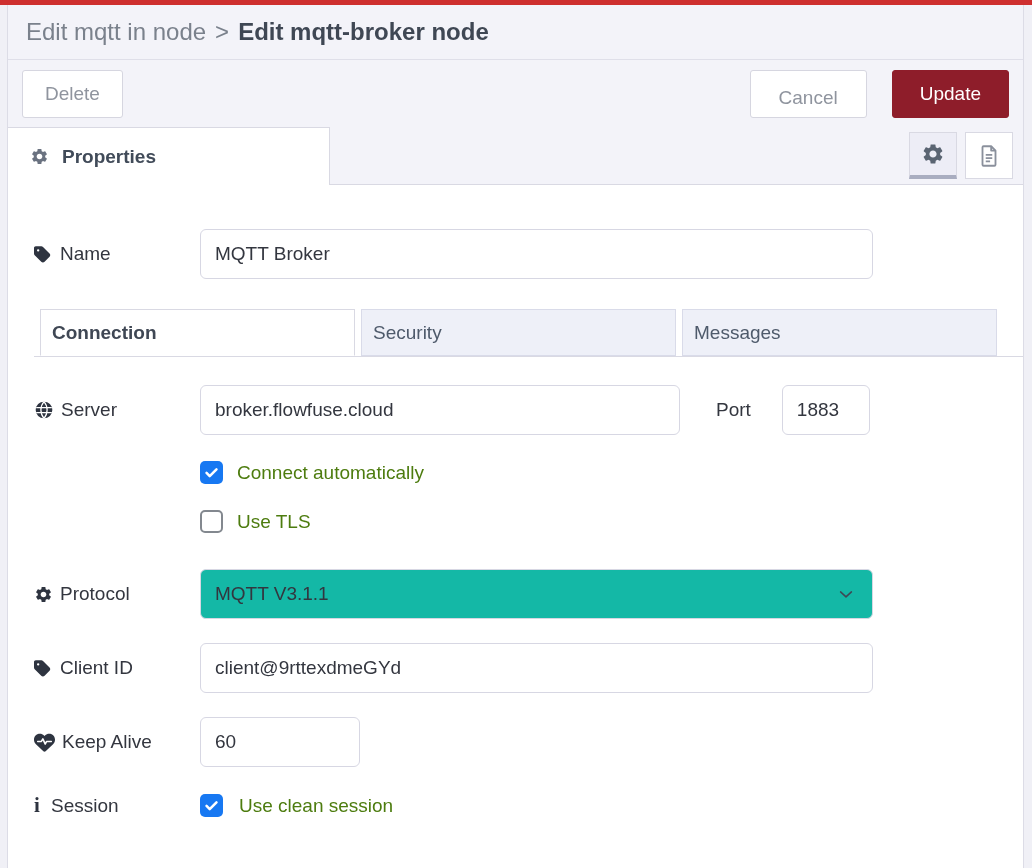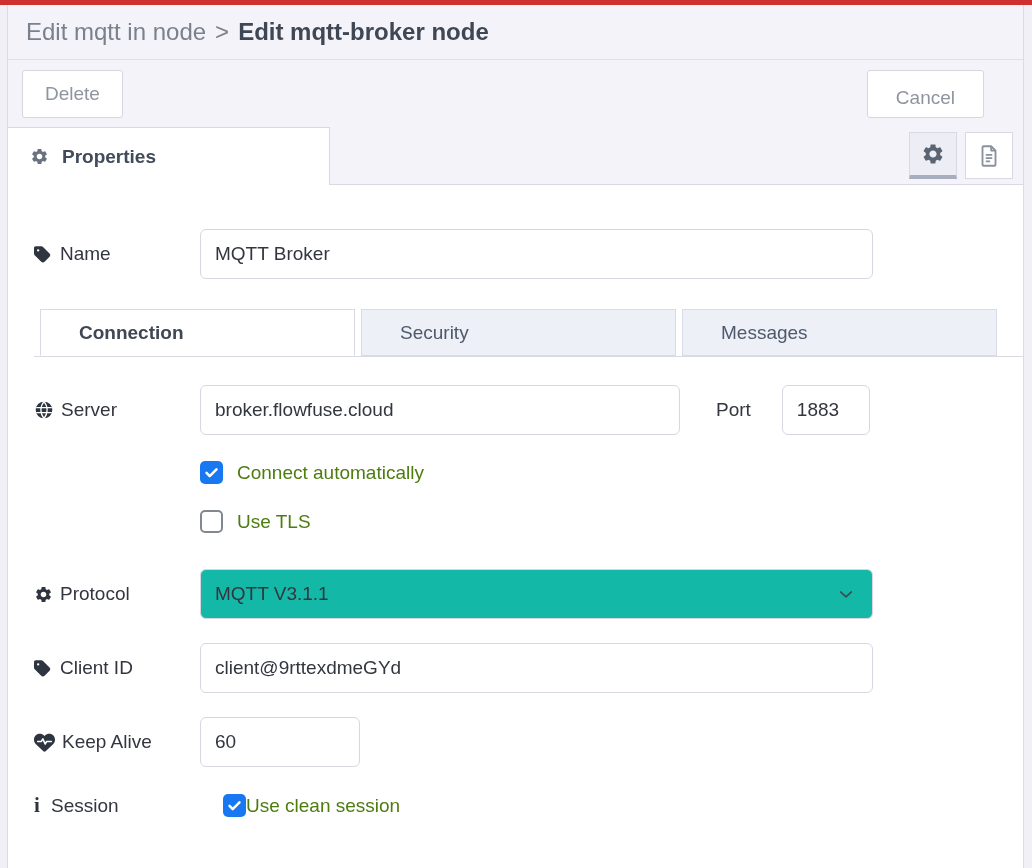--- a/index.html
+++ b/index.html
@@ -76,21 +76,21 @@
     height:50px; border:1px solid #d7d7e3; border-radius:6px; background:#fff;
     font-size:19px; color:#33363f; padding:0 14px; font-family:inherit; outline:none;
   }
   .w-full { width:673px; }
   .row-name { margin-bottom:30px; }
 
   
   .node-tabs { display:flex; margin:0 0 0 6px; padding-right:20px; }
   .node-tabs-wrap { border-bottom:1px solid #d9d9e3; margin-right:0; }
   .node-tab {
-    width:351px; height:47px; display:flex; align-items:center; padding-left:38px;
+    width:351px; height:47px; display:flex; align-items:center; padding-left:11px;
     font-size:19px; margin-right:6px; cursor:pointer;
     background:#eef0f8; border:1px solid #d9dbe9; color:#4e5a6b;
   }
   .node-tab.active {
     background:#fff; border:1px solid #d9d9e3; border-bottom:1px solid #fff;
     margin-bottom:-1px; font-weight:bold; color:#3f4754;
   }
 
   .row-server { margin-top:28px; }
   .server-input { width:480px; }
@@ -111,21 +111,21 @@
   .row-protocol { margin-top:36px; }
   .select {
     width:673px; height:50px; border:1px solid #d7d7e3; border-radius:6px;
     display:flex; align-items:center; justify-content:space-between;
     padding:0 16px 0 14px; font-size:19px; cursor:pointer; background:#14b8a6;
   }
   .row-client { margin-top:24px; }
   .row-keepalive { margin-top:24px; }
   .keepalive-input { width:160px; }
   .row-session { margin-top:27px; }
-  .session-check { display:flex; align-items:center; gap:0;margin-left:23px; }
+  .session-check { display:flex; align-items:center; gap:16px; }
   .info-i {
     font-family:"Liberation Serif", serif; font-weight:bold; font-size:21px;
     line-height:1; color:#2e3440; width:10px; text-align:center;
   }
   svg { display:block; }
 </style>
 </head>
 <body>
 
 <div class="topbar"></div>
@@ -137,20 +137,21 @@
 
     <div class="header">
       <span class="crumb-parent">Edit mqtt in node</span>
       <span class="crumb-sep">&gt;</span>
       <span class="crumb-current">Edit mqtt-broker node</span>
     </div>
 
     <div class="toolbar">
       <button class="btn delete">Delete</button>
       <button class="btn cancel">Cancel</button>
+      <button class="btn update">Update</button>
     </div>
 
     <div class="edit-tabbar">
       <div class="properties-tab">
         <span class="ficon">
           <svg width="19" height="19" viewBox="0 0 24 24" fill="#6a7280">
               <path d="M19.14 12.94c.04-.3.06-.61.06-.94 0-.32-.02-.64-.07-.94l2.03-1.58c.18-.14.23-.41.12-.61l-1.92-3.32c-.12-.22-.37-.29-.59-.22l-2.39.96c-.5-.38-1.03-.7-1.62-.94l-.36-2.54c-.04-.24-.24-.41-.48-.41h-3.84c-.24 0-.43.17-.47.41l-.36 2.54c-.59.24-1.13.57-1.62.94l-2.39-.96c-.22-.08-.47 0-.59.22L2.74 8.87c-.12.21-.08.47.12.61l2.03 1.58c-.05.3-.09.63-.09.94s.02.64.07.94l-2.03 1.58c-.18.14-.23.41-.12.61l1.92 3.32c.12.22.37.29.59.22l2.39-.96c.5.38 1.03.7 1.62.94l.36 2.54c.05.24.24.41.48.41h3.84c.24 0 .44-.17.47-.41l.36-2.54c.59-.24 1.13-.56 1.62-.94l2.39.96c.22.08.47 0 .59-.22l1.92-3.32c.12-.22.07-.47-.12-.61l-2.01-1.58zM12 15.6c-1.98 0-3.6-1.62-3.6-3.6s1.62-3.6 3.6-3.6 3.6 1.62 3.6 3.6-1.62 3.6-3.6 3.6z"></path>
             </svg>
         </span>
         <span>Properties</span>

